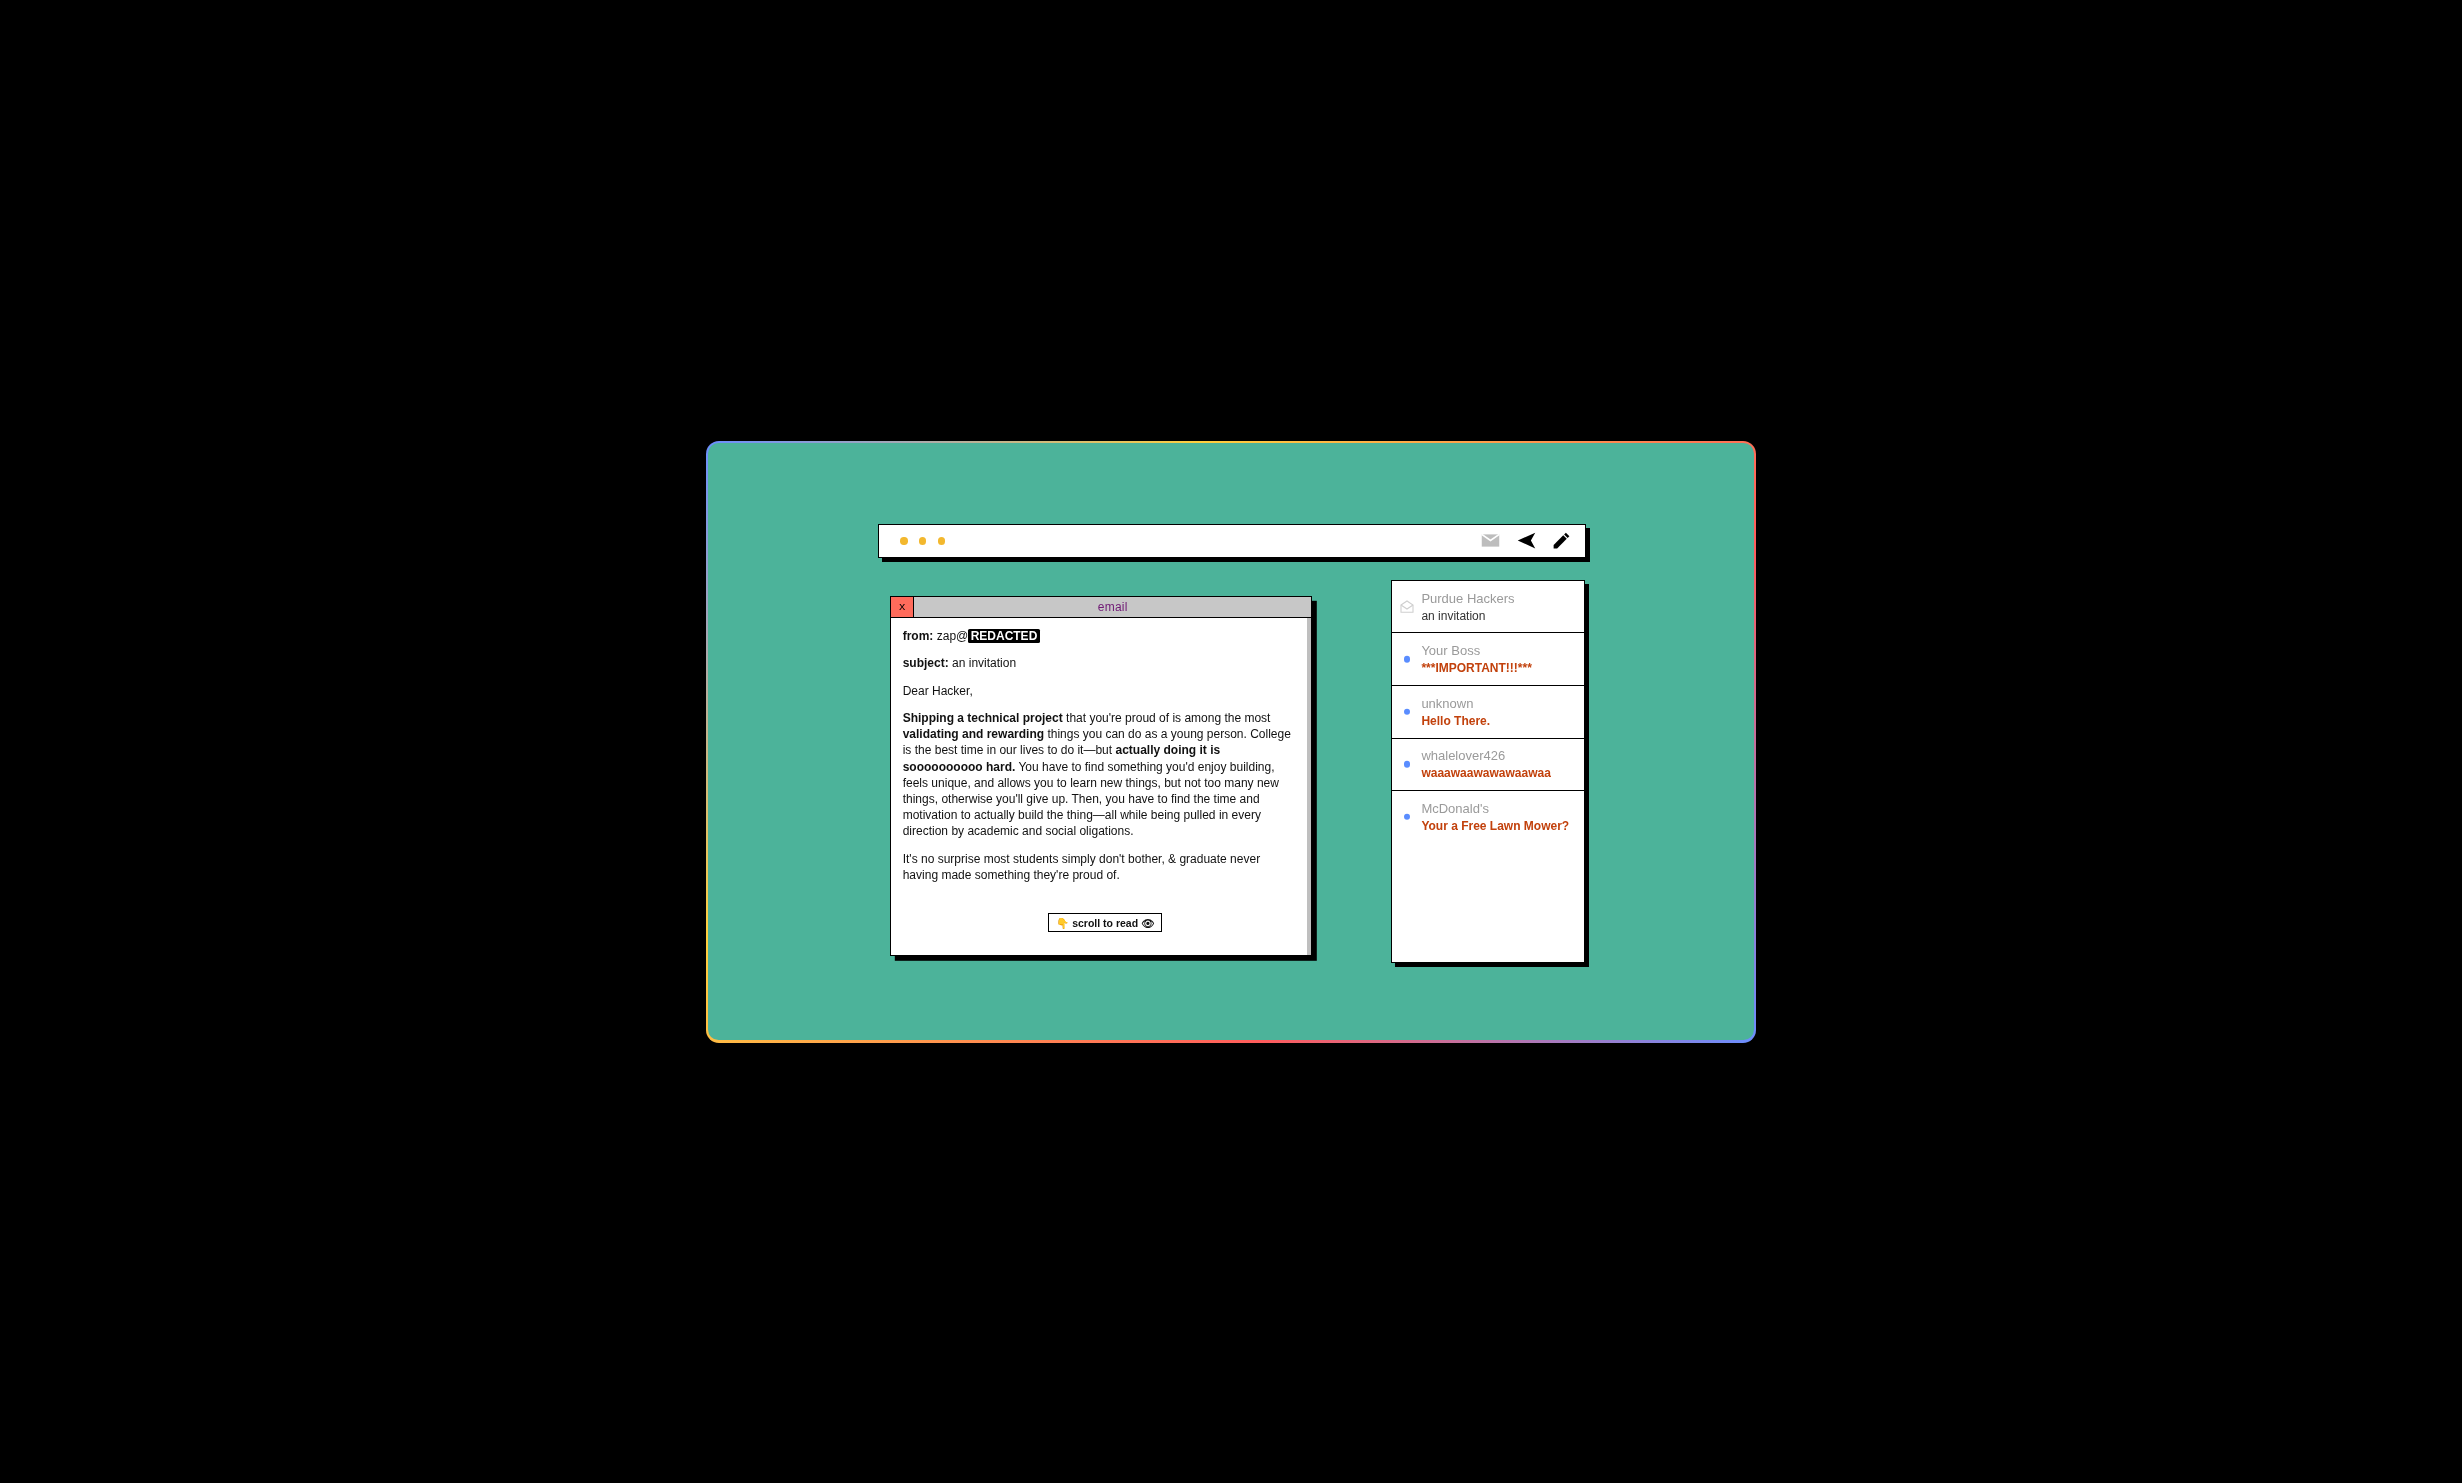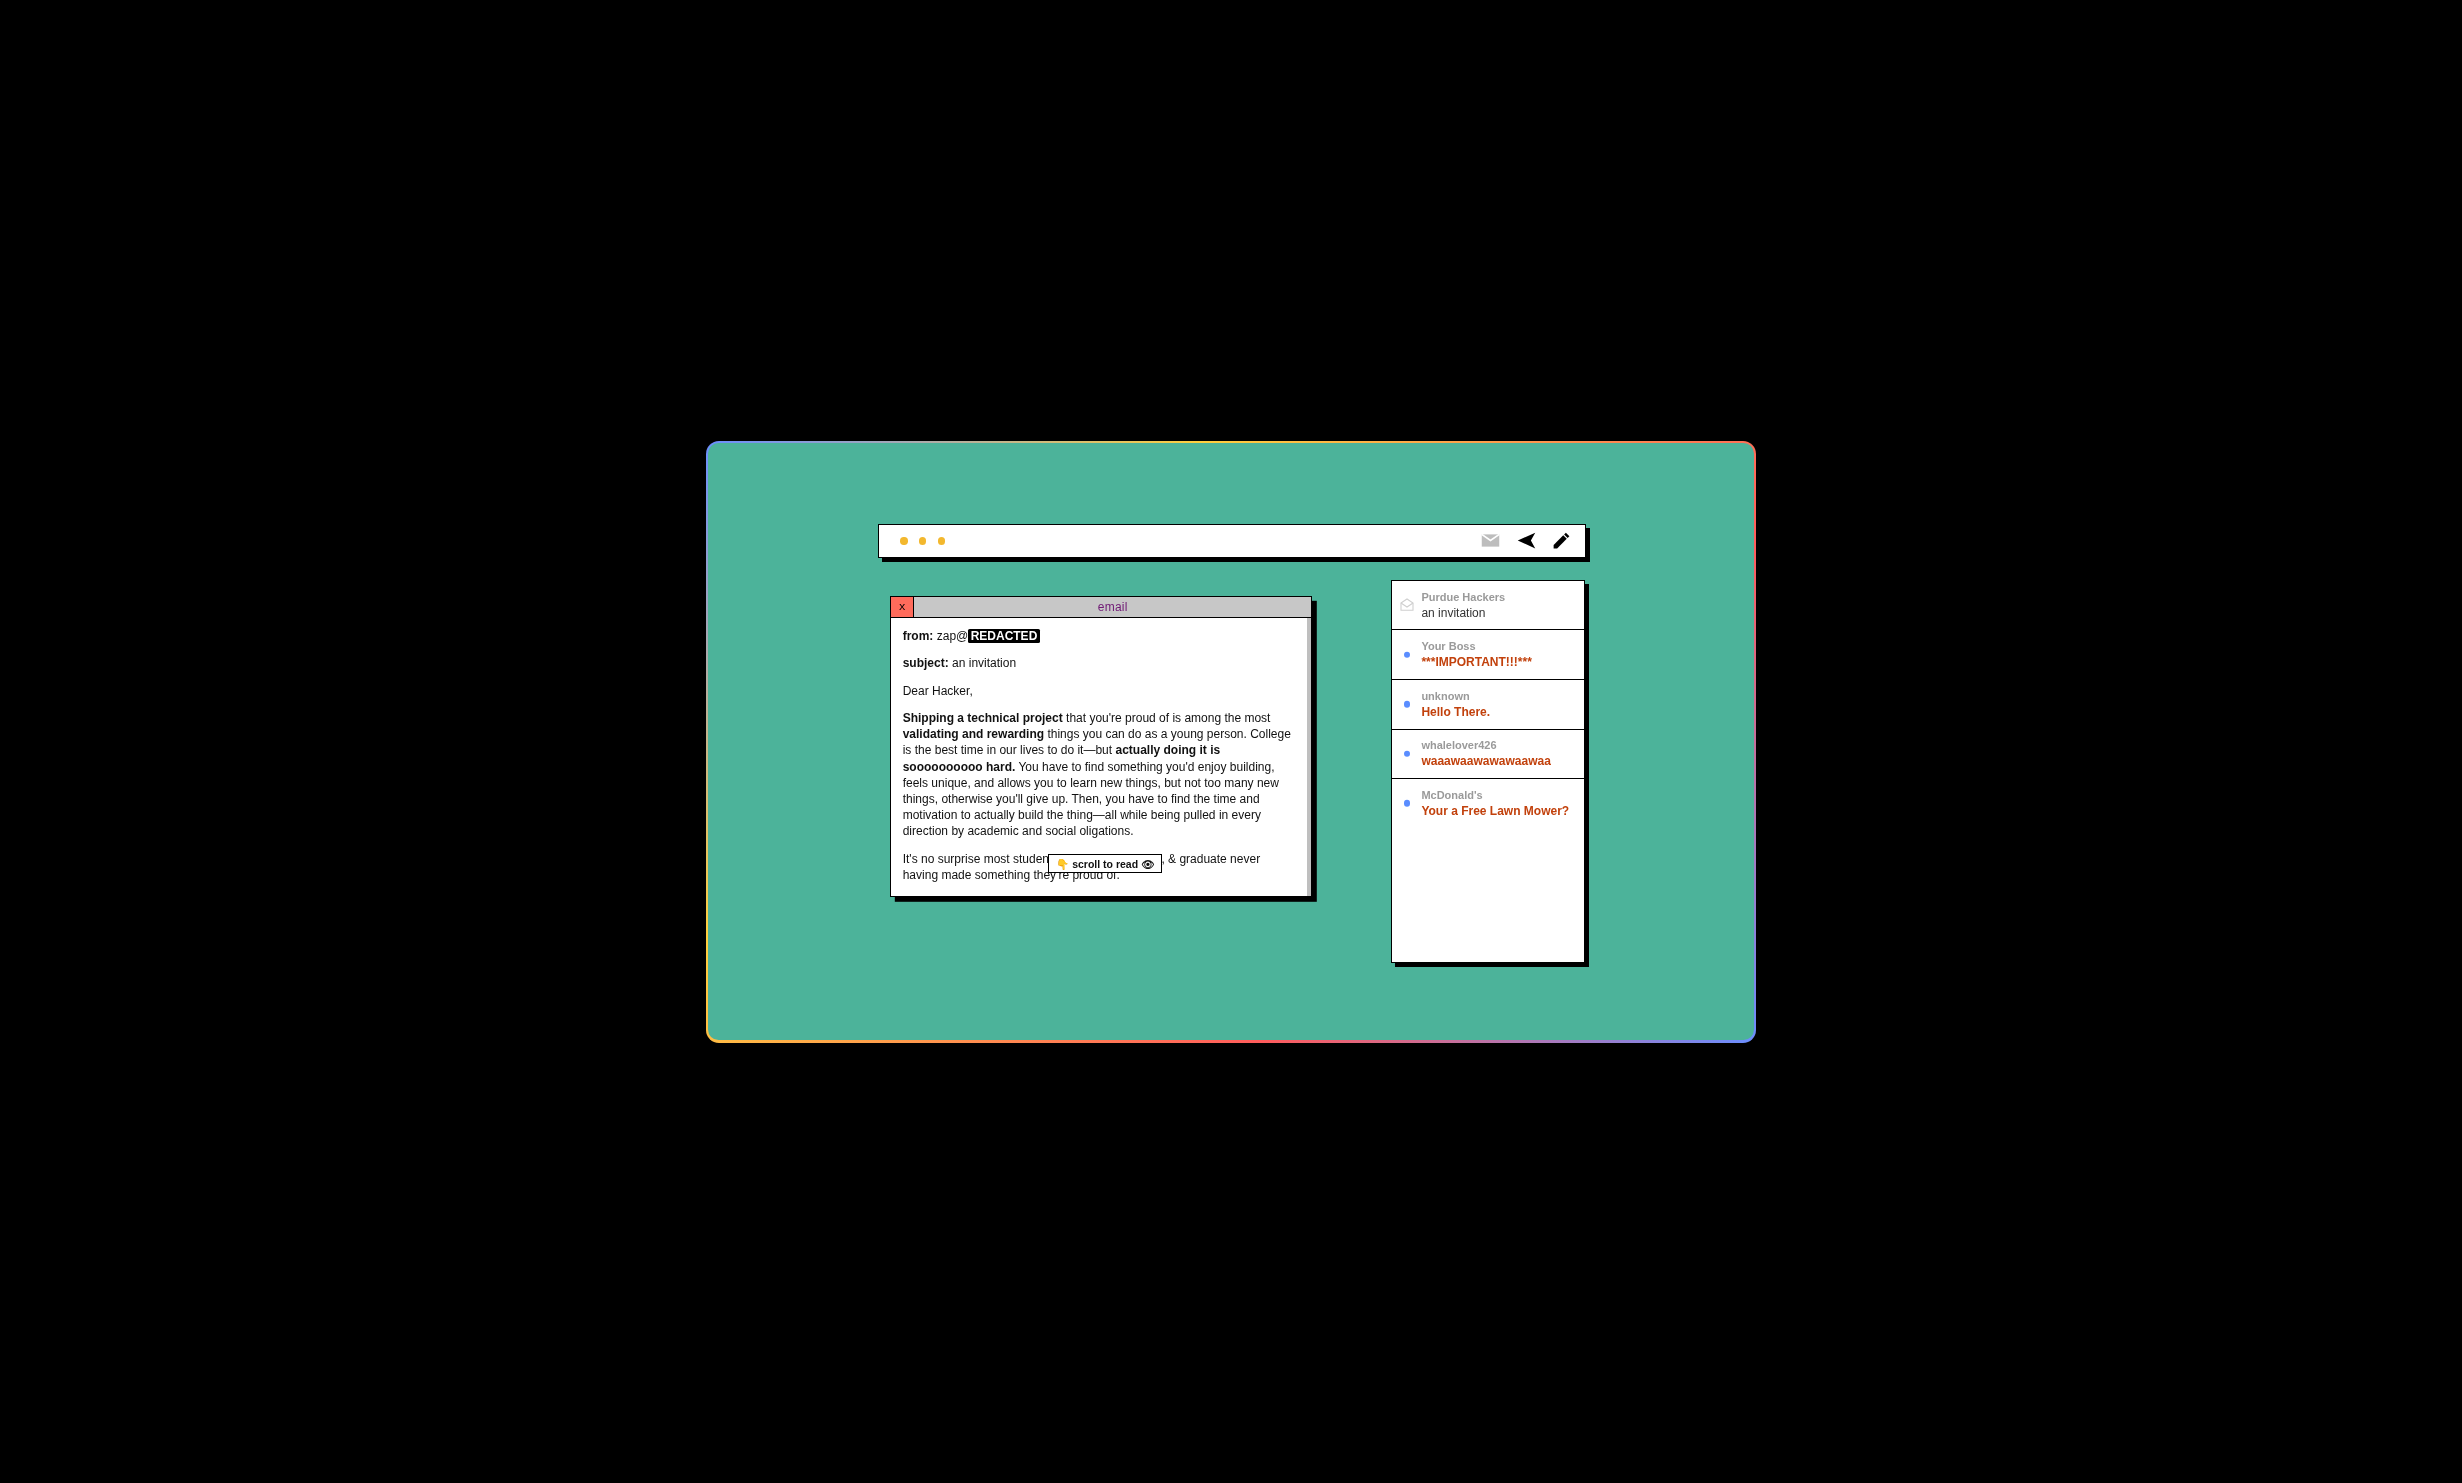--- a/index.html
+++ b/index.html
@@ -79,21 +79,21 @@
   .email-title {
     flex:1;
     display:flex;
     align-items:center;
     justify-content:center;
     color:#701a75;
     letter-spacing:0.2px;
   }
   .email-body {
     position: relative;
-    height: 278px;
+    height: 337px;
     overflow: hidden;
     padding: 9.7px 16px 11.3px 11.3px;
     font-size: 12px;
     line-height: 1.35;
     color:#111;
   }
   .email-body .scrollbar-shadow {
     position:absolute; right:0; top:0; bottom:0; width:4.8px;
     background: #bfbfbf;
   }
@@ -130,24 +130,23 @@
     overflow:hidden;
   }
   .inbox-item {
     border-bottom: 1.6px solid #000;
     padding: 9.7px 11.3px 9.7px 29px;
     position:relative;
     cursor:pointer;
   }
   .inbox-item:last-child { border-bottom:none; }
   .inbox-from {
-    font-size: 11px;
+    font-size: 13px;
     color: #9a9a9a;
     margin-bottom: 3.2px;
-    font-weight: bold;
   }
   .inbox-subject {
     font-size: 12px;
     font-weight: 700;
     color:#c2410c;
   }
   .inbox-item.read .inbox-subject {
     font-weight: 400;
     color:#333;
   }

